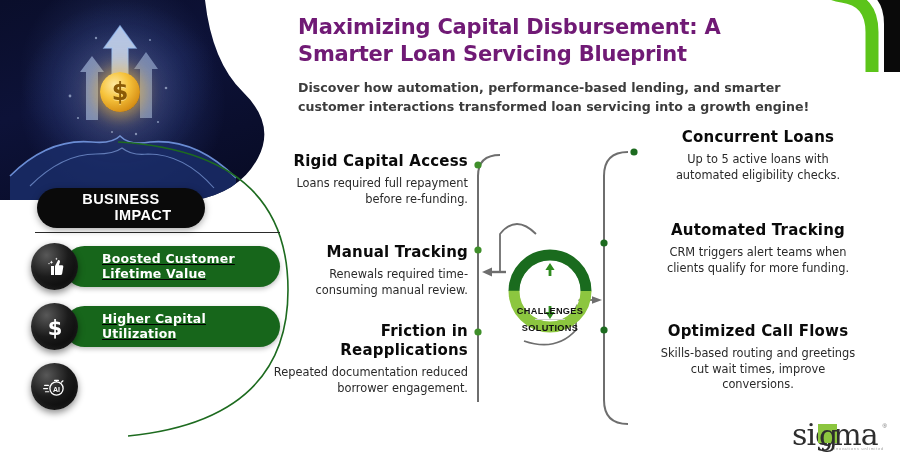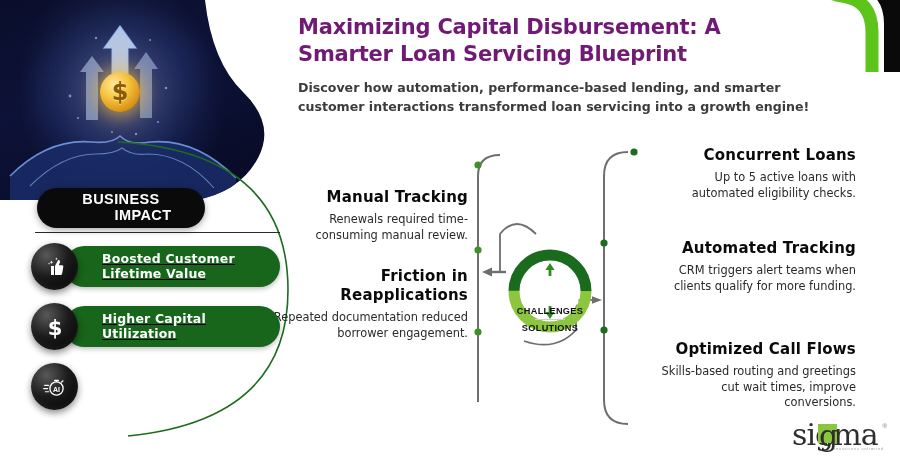--- a/index.html
+++ b/index.html
@@ -78,21 +78,21 @@
     line-height:27px; letter-spacing:-.2px;
   }
   .subhead {
     position:absolute; left:298px; top:78px; width:545px;
     font:600 12.6px "DejaVu Sans", sans-serif; color:#3c3c3c; line-height:19px;
   }
 
   
   .col { position:absolute; width:196px; }
   .col-left { left:272px; top:152px; text-align:right; }
-  .col-right { left:660px; top:146px; text-align:right; }
+  .col-right { left:660px; top:128px; text-align:center; }
   .blk { margin-bottom:18px; }
   .blk-title {
     font:bold 15px "DejaVu Sans", sans-serif; color:#0a0a0a;
     line-height:19px; letter-spacing:.2px; margin-bottom:5px;
   }
   .blk-body {
     font:400 11.4px "DejaVu Sans", sans-serif; color:#2a2a2a; line-height:15.5px;
   }
 
   
@@ -267,20 +267,24 @@
       <path d="M42 70 L37.4 63 L40.6 63 L40.6 57 L43.4 57 L43.4 63 L46.6 63 Z" fill="#2e8b1e"></path>
     </svg>
     <div class="hub-labels">
       <span class="hub-t1">CHALLENGES</span>
       <div class="hub-rule"></div>
       <span class="hub-t2">SOLUTIONS</span>
     </div>
   </div>
 
   <div class="col col-left">
+    <div class="blk">
+      <div class="blk-title">Rigid Capital Access</div>
+      <div class="blk-body">Loans required full repayment before re-funding.</div>
+    </div>
     <div class="blk" style="margin-top:36px;">
       <div class="blk-title">Manual Tracking</div>
       <div class="blk-body">Renewals required time-consuming manual review.</div>
     </div>
     <div class="blk" style="margin-top:24px;">
       <div class="blk-title">Friction in Reapplications</div>
       <div class="blk-body">Repeated documentation reduced borrower engagement.</div>
     </div>
   </div>
 

